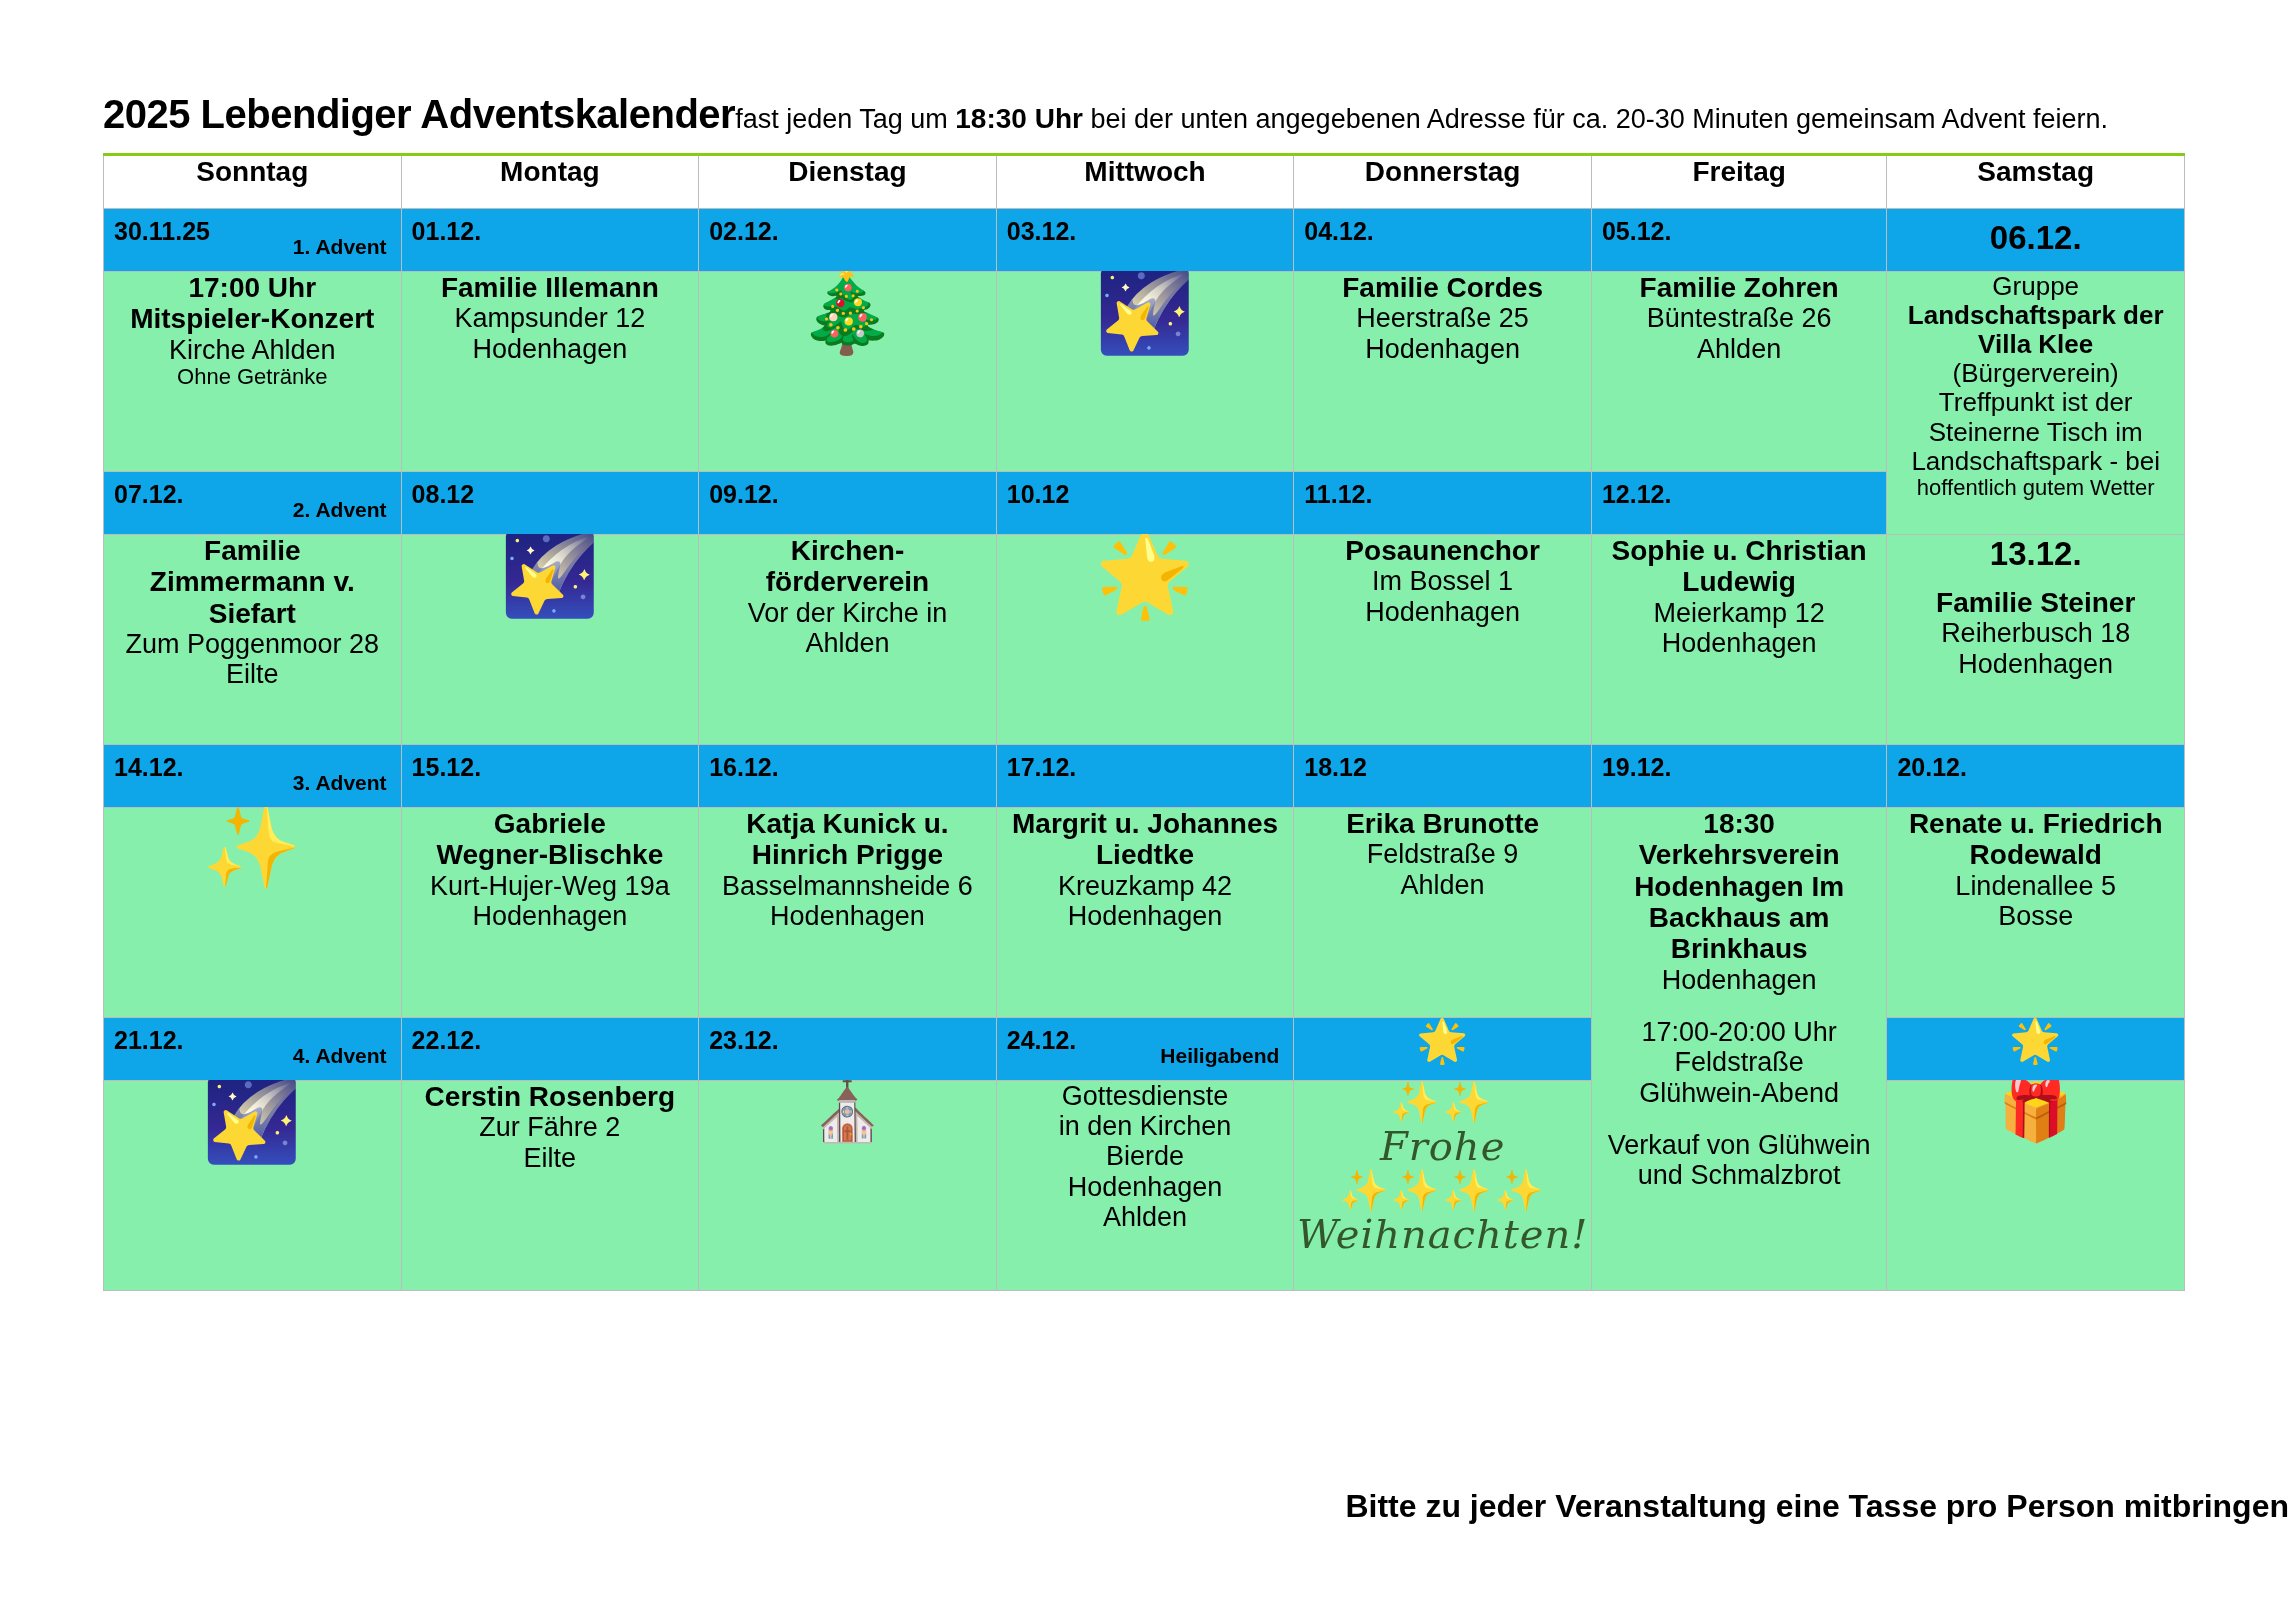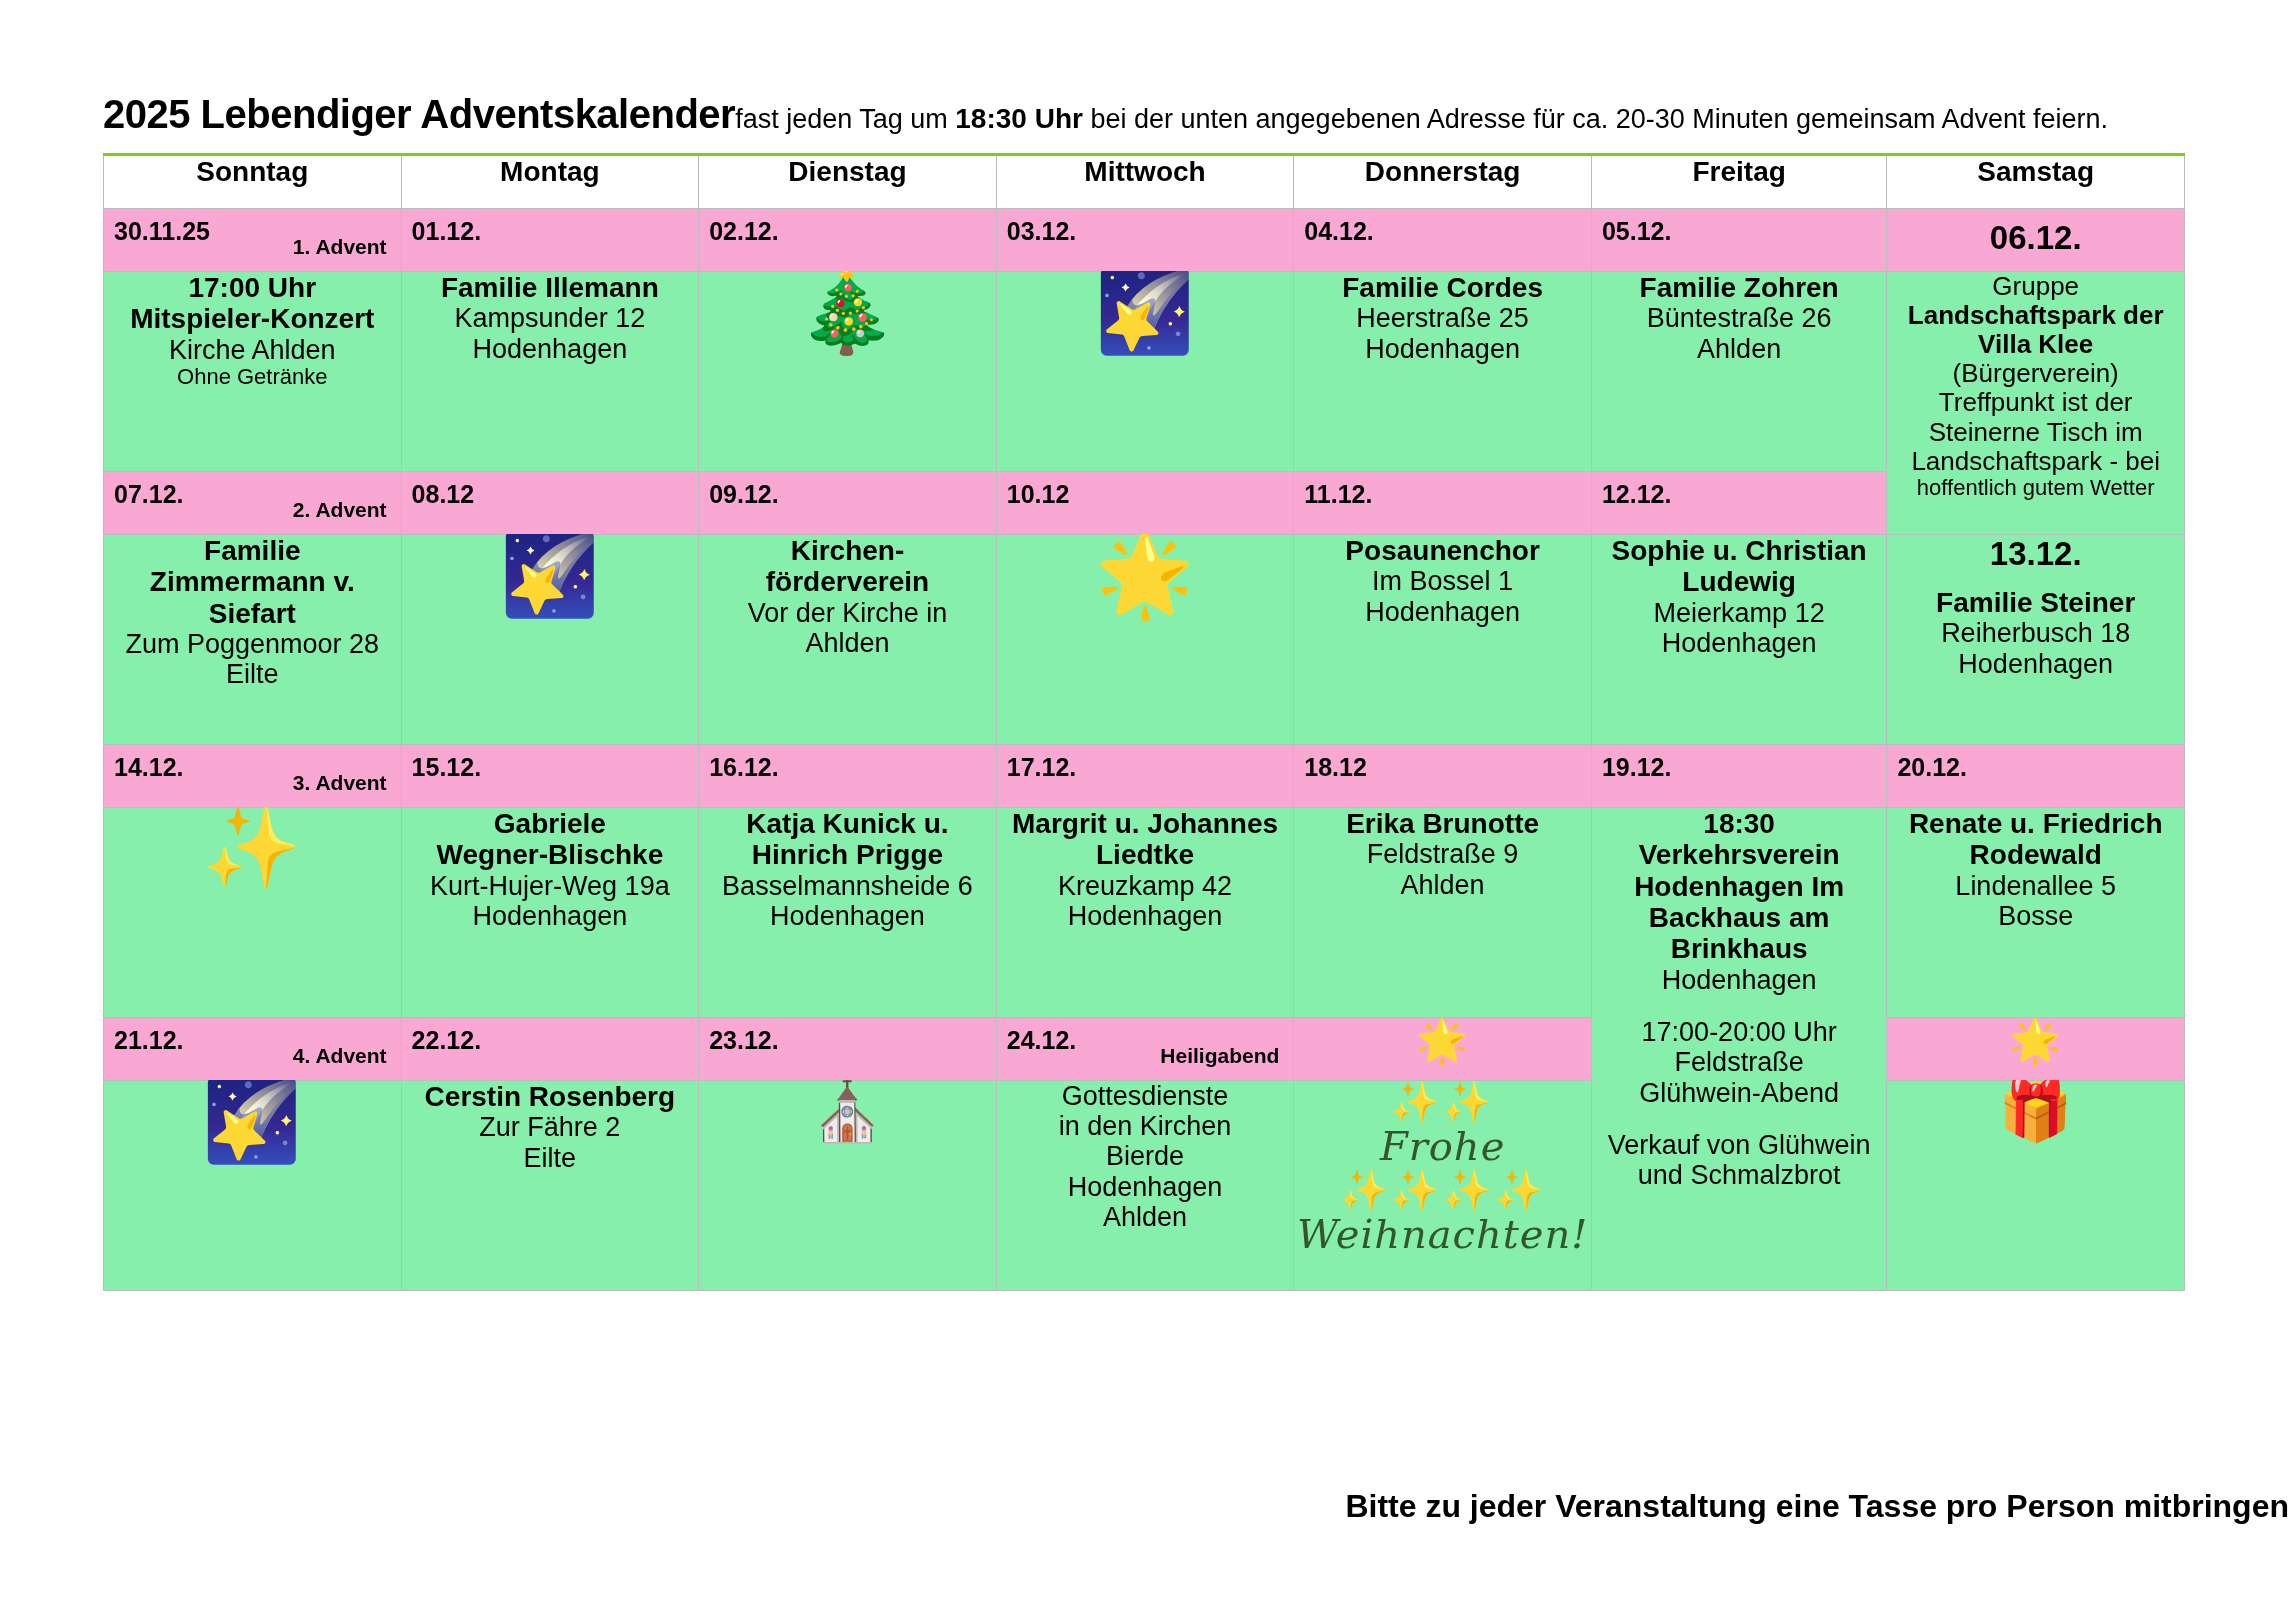--- a/index.html
+++ b/index.html
@@ -45,21 +45,21 @@
     font-weight:bold;
     font-stretch:condensed;
     text-align:center;
     vertical-align:middle;
     letter-spacing:0px;
   }
 
   
   td.datecell{
     height:62px;
-    background:#f9a8d4;
+    background:#0ea5e9;
     position:relative;
     margin-top:48px;
   }
   .dnum{
     position:absolute;left:10px;top:8px;
     font-size:25px;font-weight:bold;font-stretch:condensed;
   }
   .dnum.big{
     left:0;right:0;top:10px;text-align:center;
     font-size:33px;

